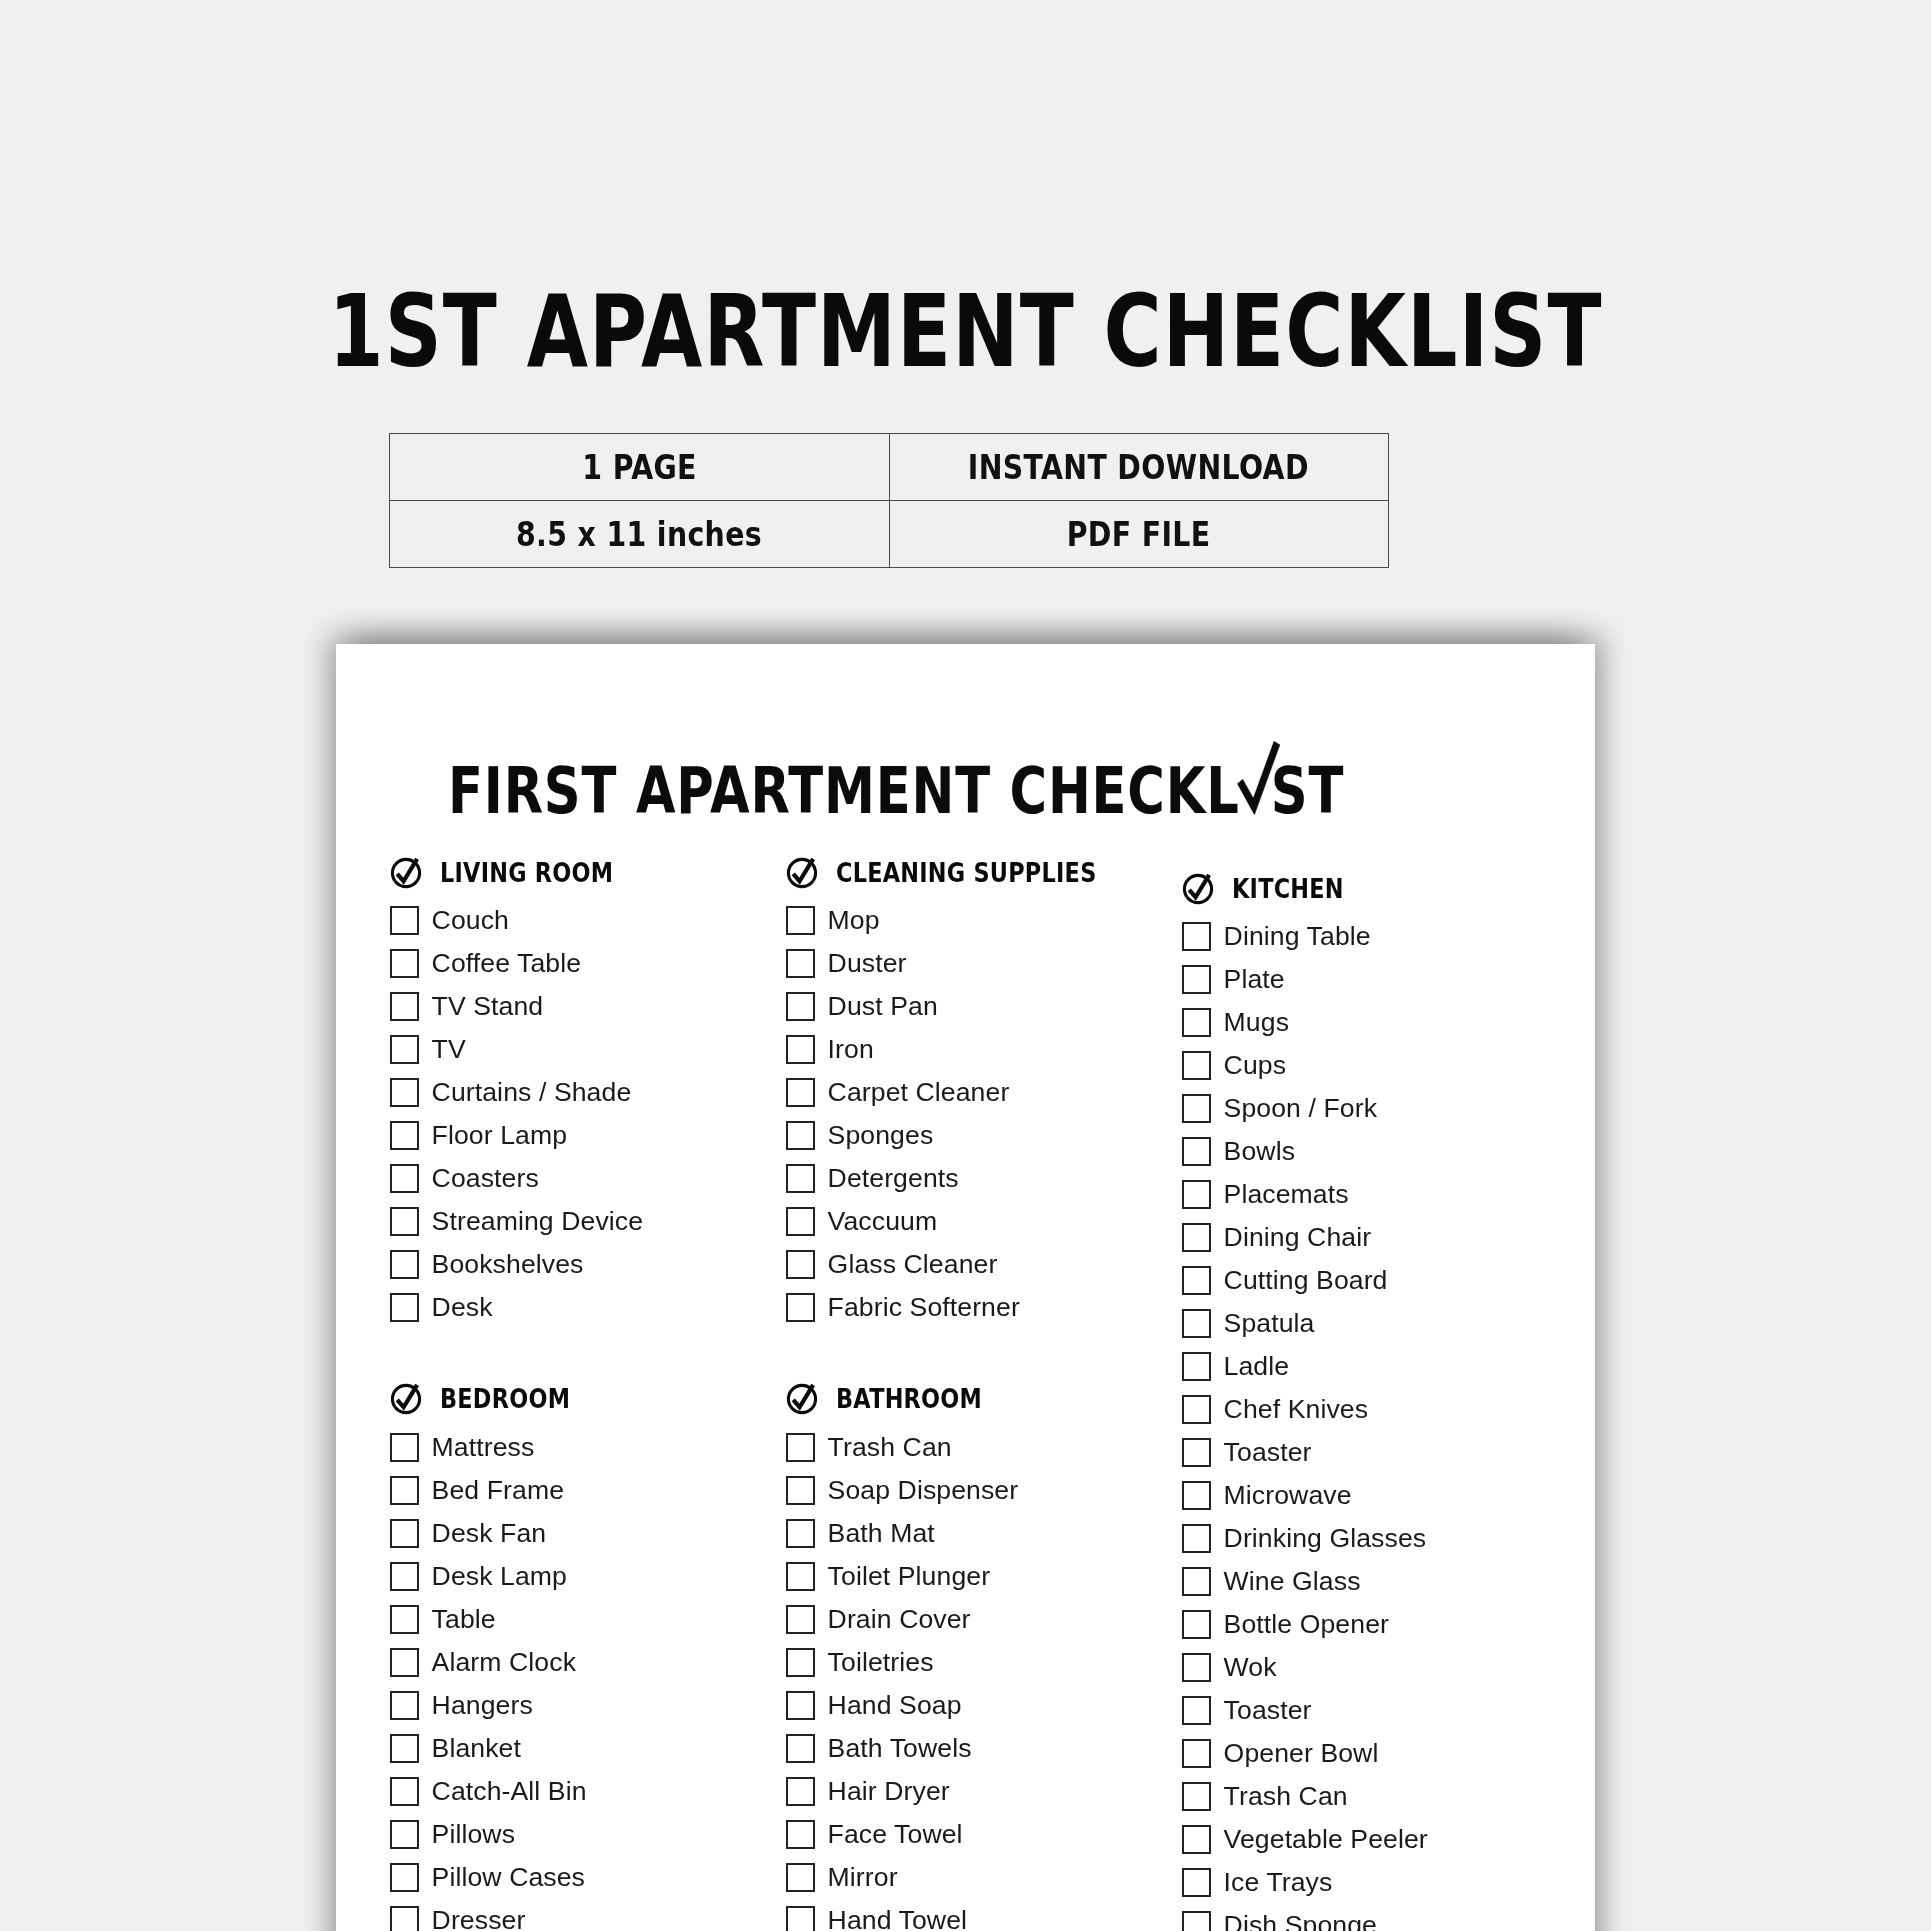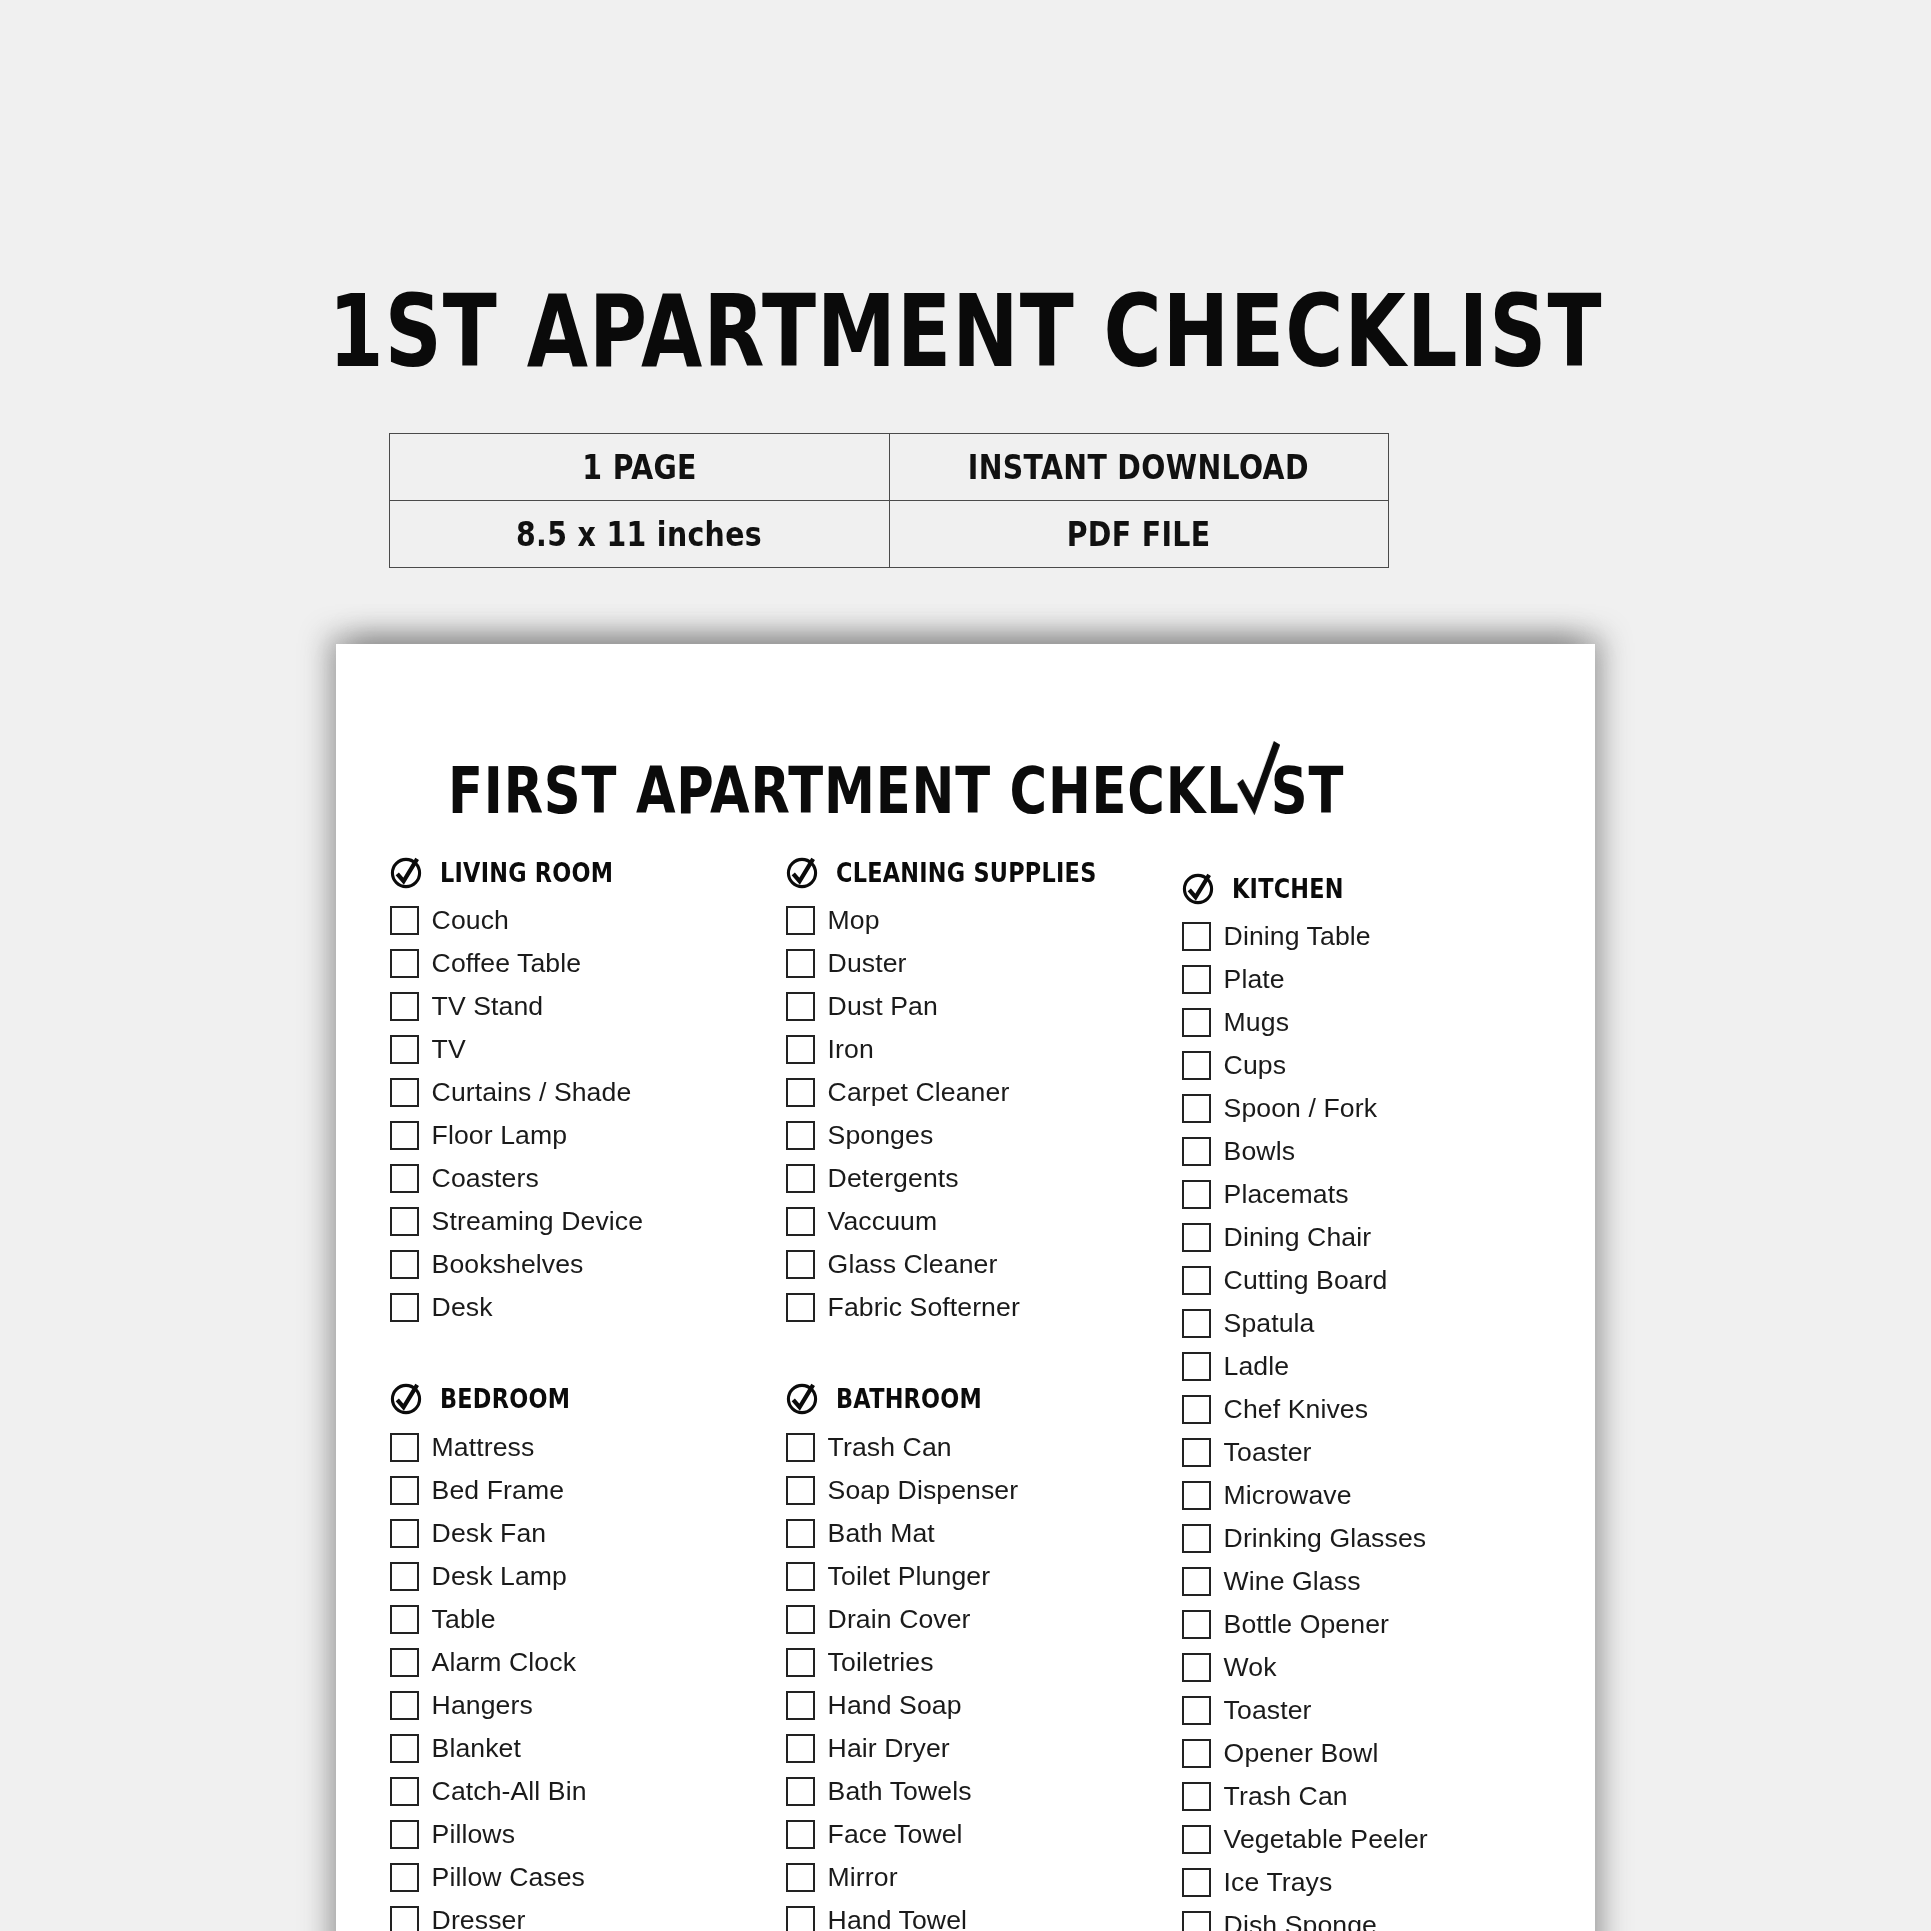--- a/index.html
+++ b/index.html
@@ -426,25 +426,25 @@
           <div class="item">
             <span class="item-box"></span>
             <span class="item-label">Toiletries</span>
           </div>
           <div class="item">
             <span class="item-box"></span>
             <span class="item-label">Hand Soap</span>
           </div>
           <div class="item">
             <span class="item-box"></span>
+            <span class="item-label">Bath Towels</span>
+          </div>
+          <div class="item">
+            <span class="item-box"></span>
             <span class="item-label">Hair Dryer</span>
-          </div>
-          <div class="item">
-            <span class="item-box"></span>
-            <span class="item-label">Bath Towels</span>
           </div>
           <div class="item">
             <span class="item-box"></span>
             <span class="item-label">Face Towel</span>
           </div>
           <div class="item">
             <span class="item-box"></span>
             <span class="item-label">Mirror</span>
           </div>
           <div class="item">

